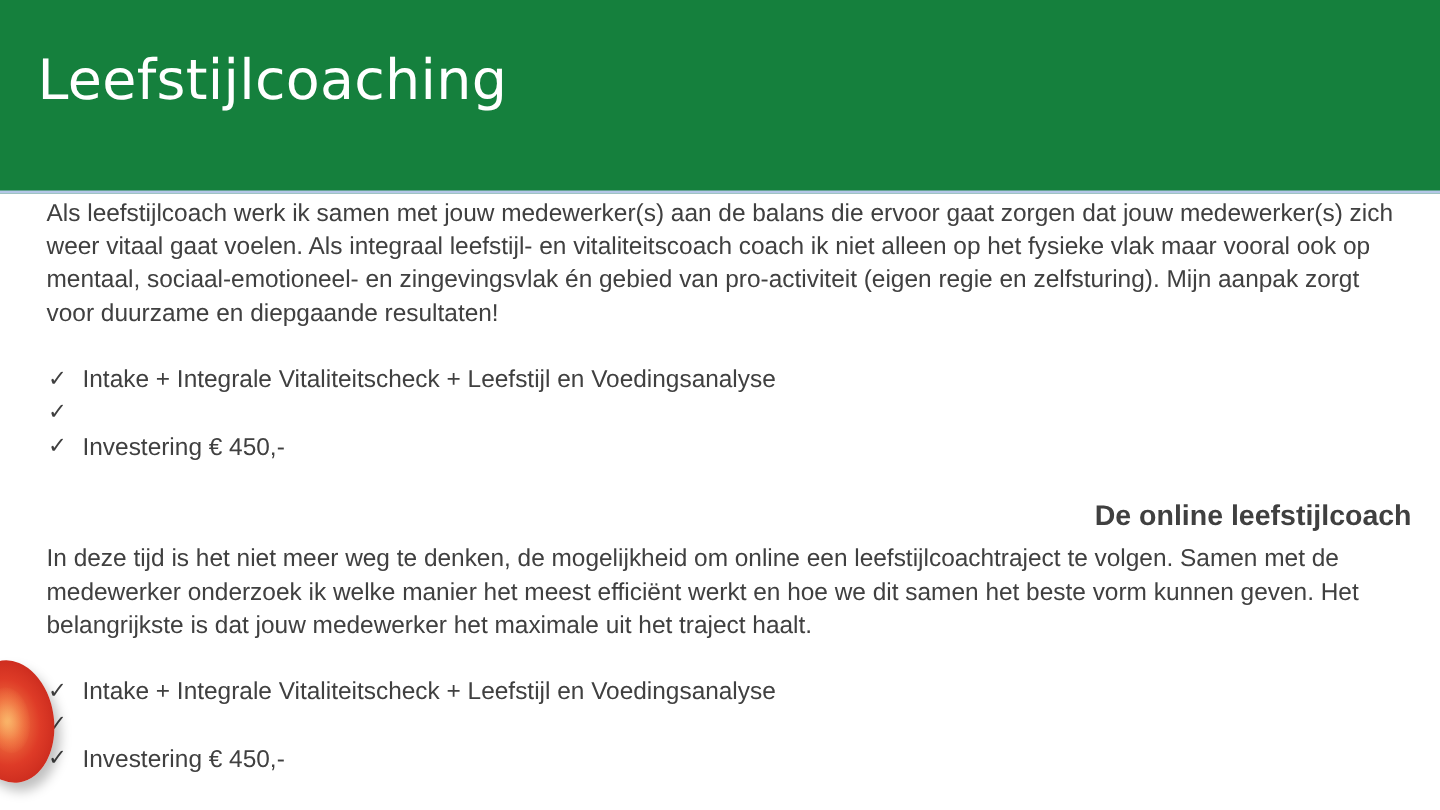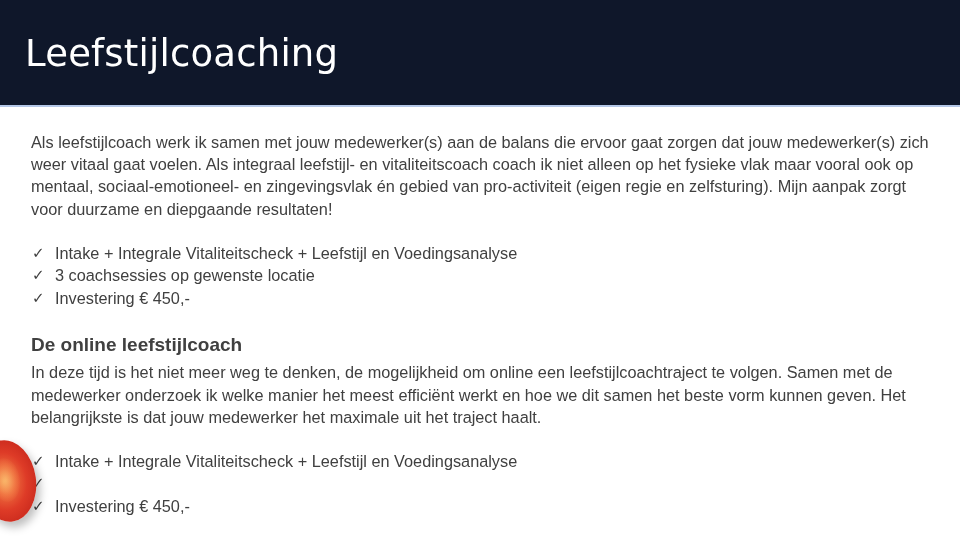--- a/index.html
+++ b/index.html
@@ -12,22 +12,22 @@
       height: 540px;
       position: relative;
       overflow: hidden;
       font-family: "Liberation Sans", "DejaVu Sans", sans-serif;
       color: #404040;
     }
     .header {
       position: absolute;
       left: 0; top: 0;
       width: 960px;
-      height: 107px;
-      background: #0f172a;
+      height: 129px;
+      background: #15803d;
       border-bottom: 2px solid #b4c7e7;
       box-sizing: border-box;
       padding-left: 13px;
     }
     .header h1 {
       margin: 0;
       position: absolute;
       left: 25px;
       top: 30px;
       font-family: "DejaVu Sans", "Liberation Sans", sans-serif;
@@ -65,20 +65,21 @@
       top: 0;
       font-size: 15px;
     }
     .list1 { margin-top: 22px; }
     .section-title {
       margin: 24px 0 0 0;
       font-size: 19px;
       font-weight: bold;
       line-height: 24px;
       color: #404040;
+      text-align: right;
     }
     .para2 { margin-top: 4px; }
     .list2 { margin-top: 22px; }
     .tomato {
       position: absolute;
       left: -22px;
       top: 440px;
       width: 58px;
       height: 82px;
       border-radius: 50%;
@@ -105,21 +106,20 @@
 <div class="content">
   <p class="para">Als leefstijlcoach werk ik samen met jouw medewerker(s) aan de balans die ervoor gaat zorgen dat jouw medewerker(s) zich weer vitaal gaat voelen. Als integraal leefstijl- en vitaliteitscoach coach ik niet alleen op het fysieke vlak maar vooral ook op mentaal, sociaal-emotioneel- en zingevingsvlak én gebied van pro-activiteit (eigen regie en zelfsturing). Mijn aanpak zorgt voor duurzame en diepgaande resultaten!</p>
 
   <ul class="checklist list1">
     <li>
       <span class="check">✓</span>
       <span>Intake + Integrale Vitaliteitscheck + Leefstijl en Voedingsanalyse</span>
     </li>
     <li>
       <span class="check">✓</span>
-      <span>3 coachsessies op gewenste locatie</span>
     </li>
     <li>
       <span class="check">✓</span>
       <span>Investering € 450,-</span>
     </li>
   </ul>
 
   <h2 class="section-title">De online leefstijlcoach</h2>
   <p class="para para2">In deze tijd is het niet meer weg te denken, de mogelijkheid om online een leefstijlcoachtraject te volgen. Samen met de medewerker onderzoek ik welke manier het meest efficiënt werkt en hoe we dit samen het beste vorm kunnen geven. Het belangrijkste is dat jouw medewerker het maximale uit het traject haalt.</p>
 

